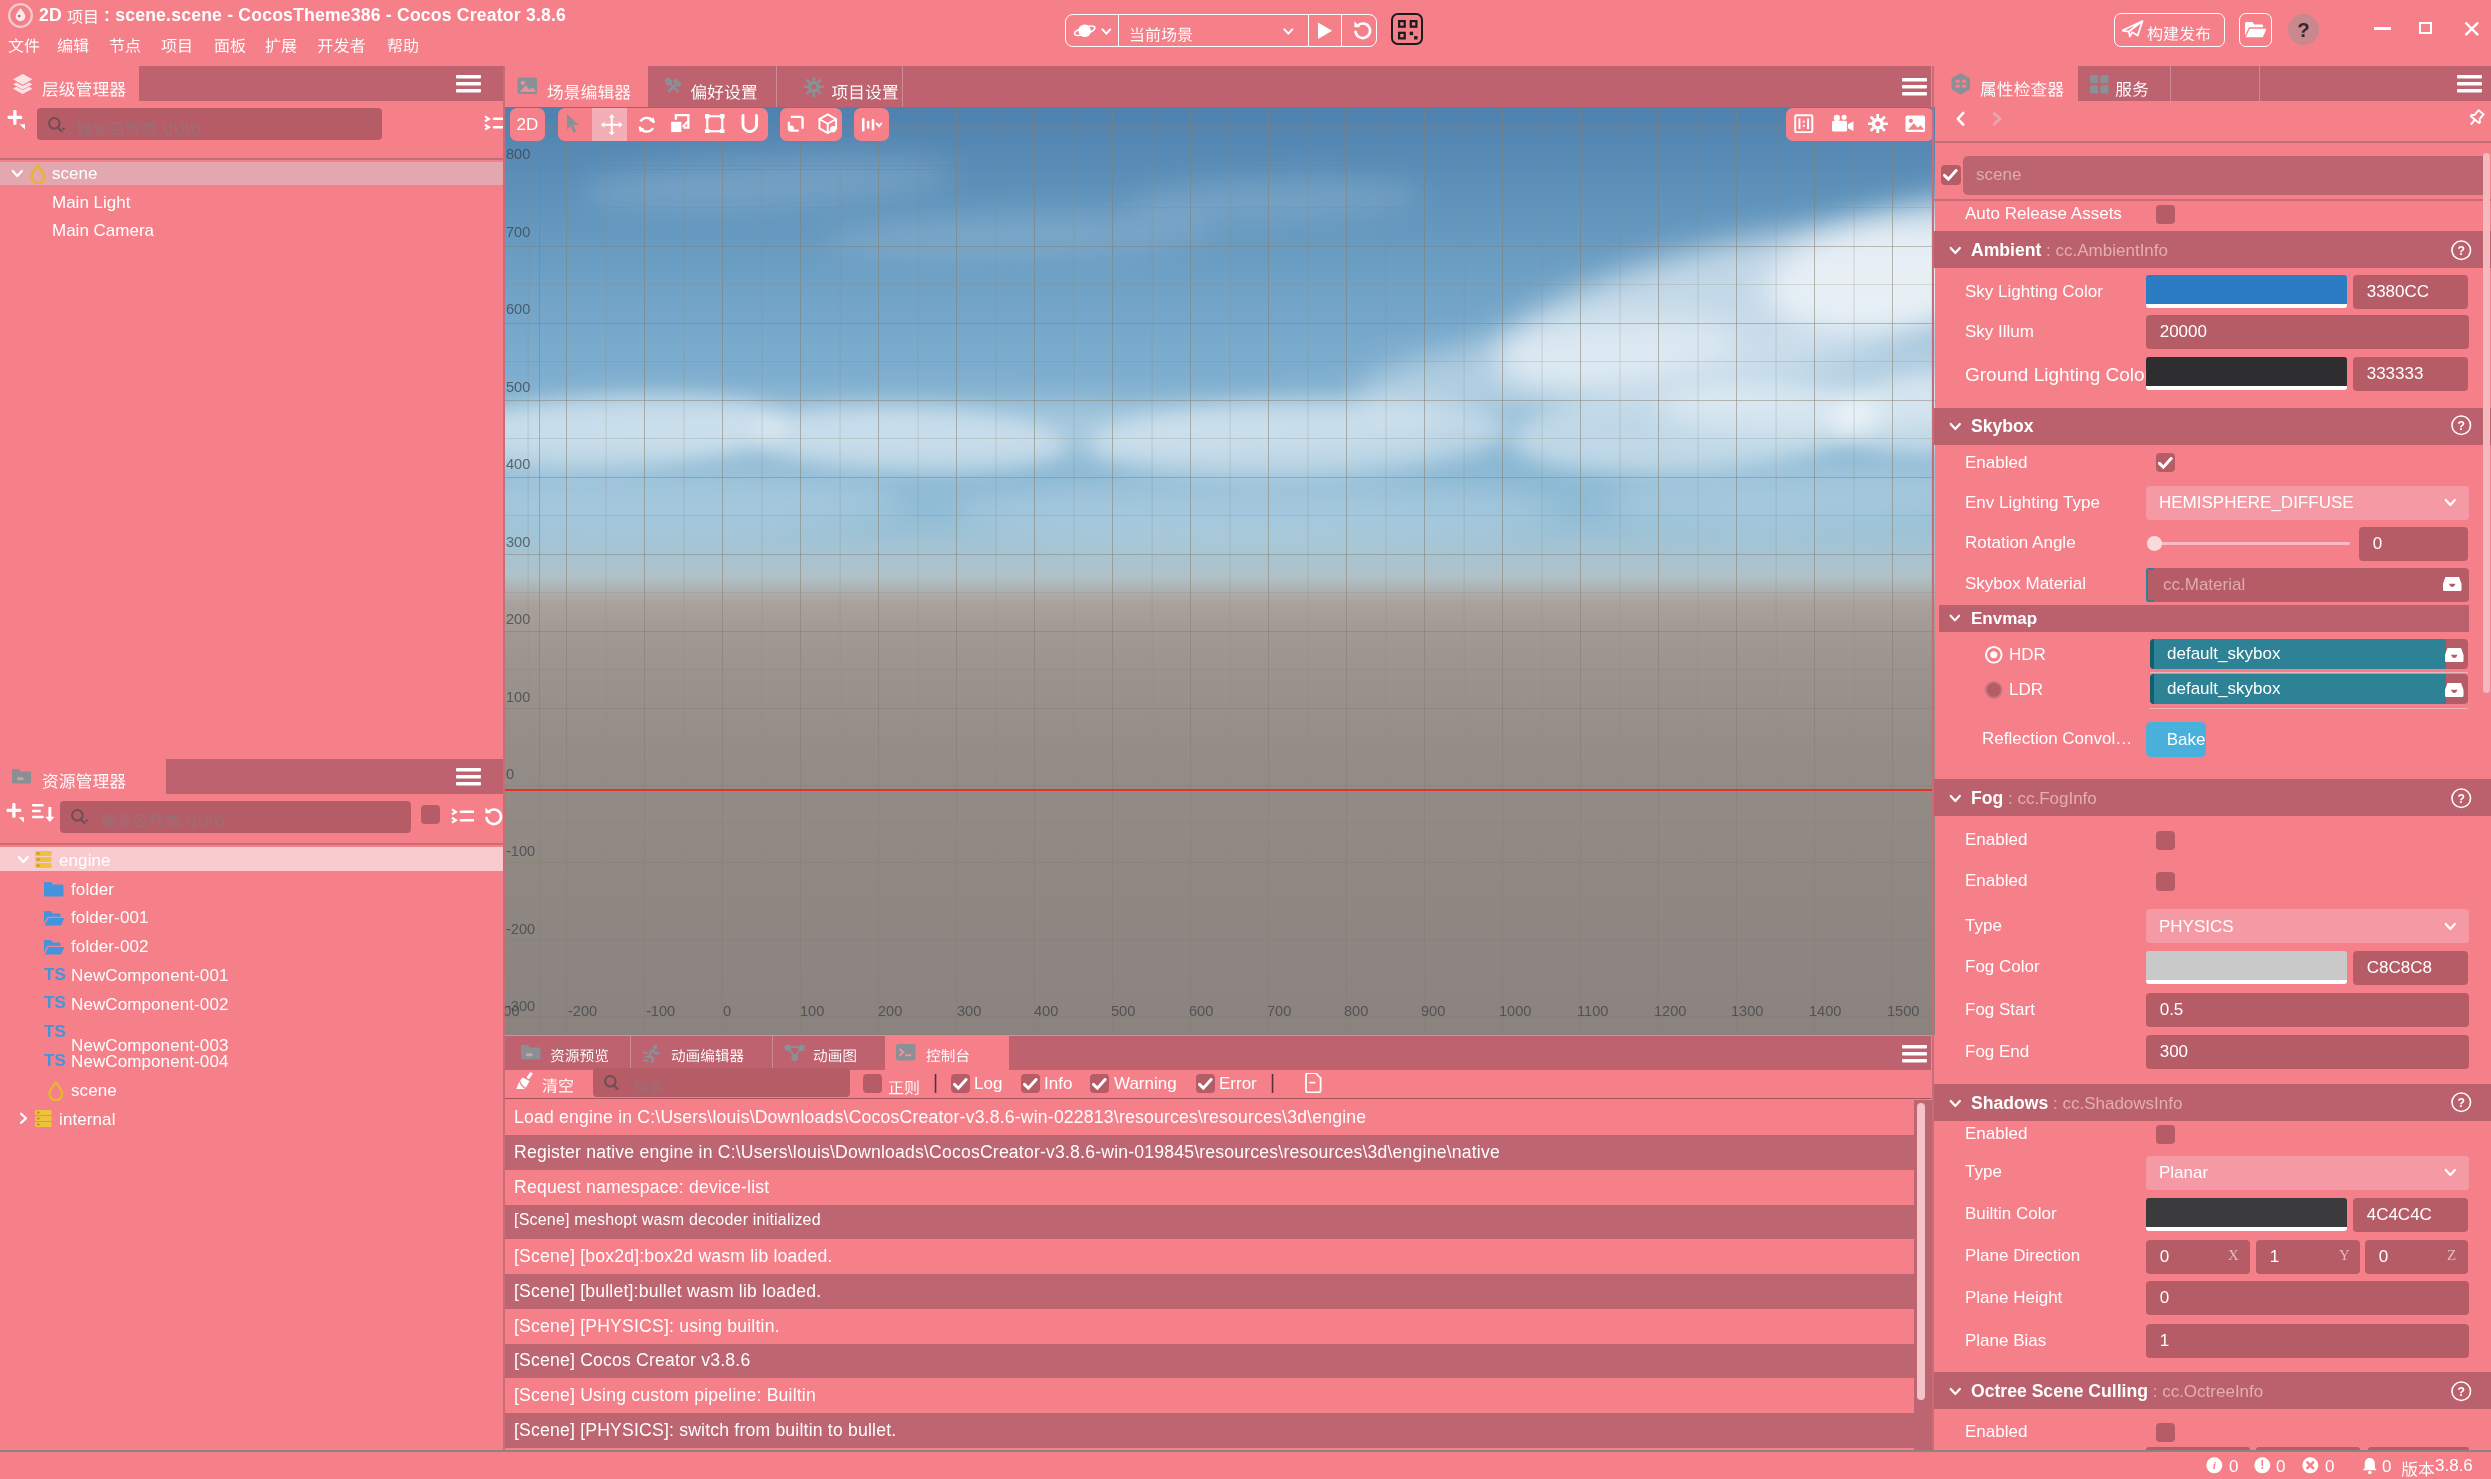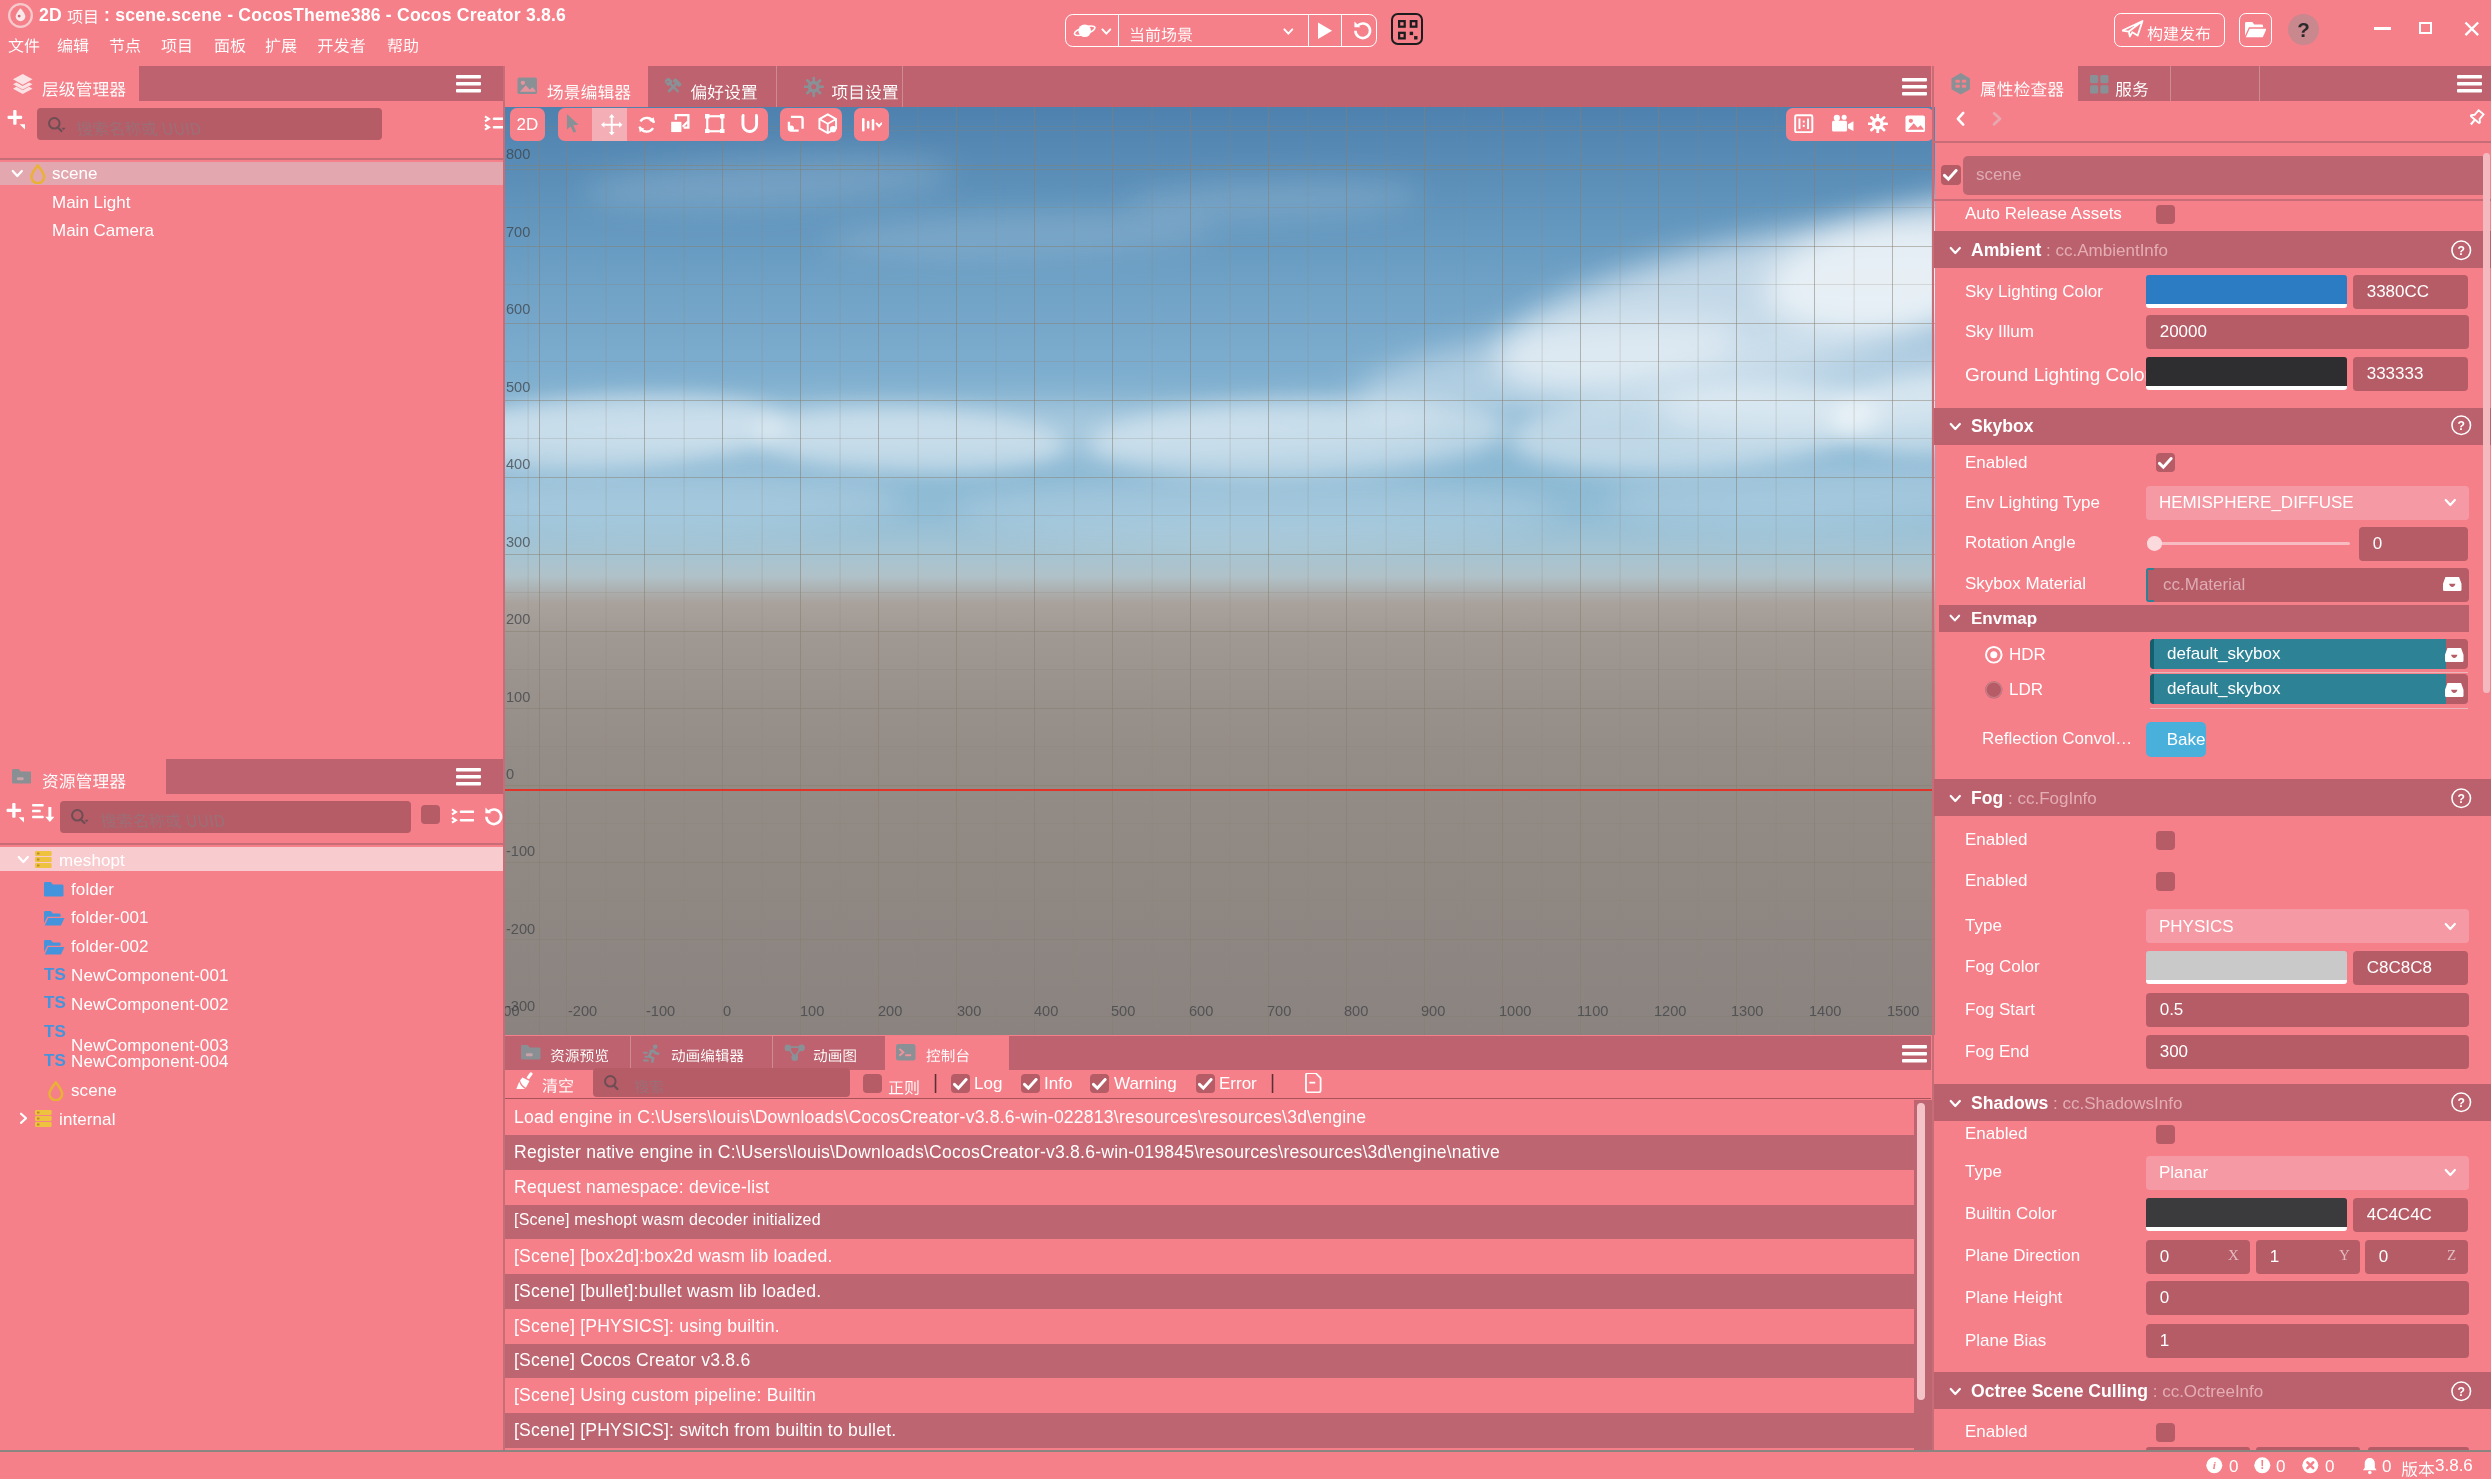--- a/index.html
+++ b/index.html
@@ -370,21 +370,21 @@
         <rect x="0" y="6.1" width="17" height="5.1" rx="1.2"></rect>
         <rect x="0" y="12.2" width="17" height="5.1" rx="1.2"></rect>
       </g>
       <rect x="2" y="1.6" width="2.6" height="2" fill="#b98e2a"></rect>
       <rect x="6" y="1.6" width="8" height="2" fill="#b98e2a" opacity="0"></rect>
       <rect x="2" y="7.7" width="2.6" height="2" fill="#b98e2a"></rect>
       <rect x="6" y="7.7" width="8" height="2" fill="#b98e2a" opacity="0"></rect>
       <rect x="2" y="13.8" width="2.6" height="2" fill="#b98e2a"></rect>
       <rect x="6" y="13.8" width="8" height="2" fill="#b98e2a" opacity="0"></rect>
     </svg></div>
-<div style="position:absolute;left:59px;top:851px;font-size:17px;letter-spacing:0.1px;color:#fff;">meshopt</div>
+<div style="position:absolute;left:59px;top:851px;font-size:17px;letter-spacing:0.1px;color:#fff;">engine</div>
 <div style="position:absolute;left:44px;top:881px;"><svg width="19.5" height="16.6" viewBox="0 0 20 17">
       <path d="M0 2.5 A1.5 1.5 0 0 1 1.5 1 H7 l2 2.5 H18.5 A1.5 1.5 0 0 1 20 5 V14.5 A1.5 1.5 0 0 1 18.5 16 H1.5 A1.5 1.5 0 0 1 0 14.5 Z" fill="#4493dd"></path>
     </svg></div>
 <div style="position:absolute;left:71px;top:880px;font-size:17px;letter-spacing:0.1px;color:#fff;">folder</div>
 <div style="position:absolute;left:44px;top:910px;"><svg width="20.5" height="16.6" viewBox="0 0 21 17">
       <path d="M0 2.5 A1.5 1.5 0 0 1 1.5 1 H7 l2 2.5 H15.5 A1.5 1.5 0 0 1 17 5 V7 H3.5 L0 13.5 Z" fill="#4493dd"></path>
       <path d="M4.3 8.3 H21 L17.3 16 H0.8 Z" fill="#4493dd"></path>
     </svg></div>
 <div style="position:absolute;left:71px;top:908px;font-size:17px;letter-spacing:0.1px;color:#fff;">folder-001</div>
 <div style="position:absolute;left:44px;top:939px;"><svg width="20.5" height="16.6" viewBox="0 0 21 17">

